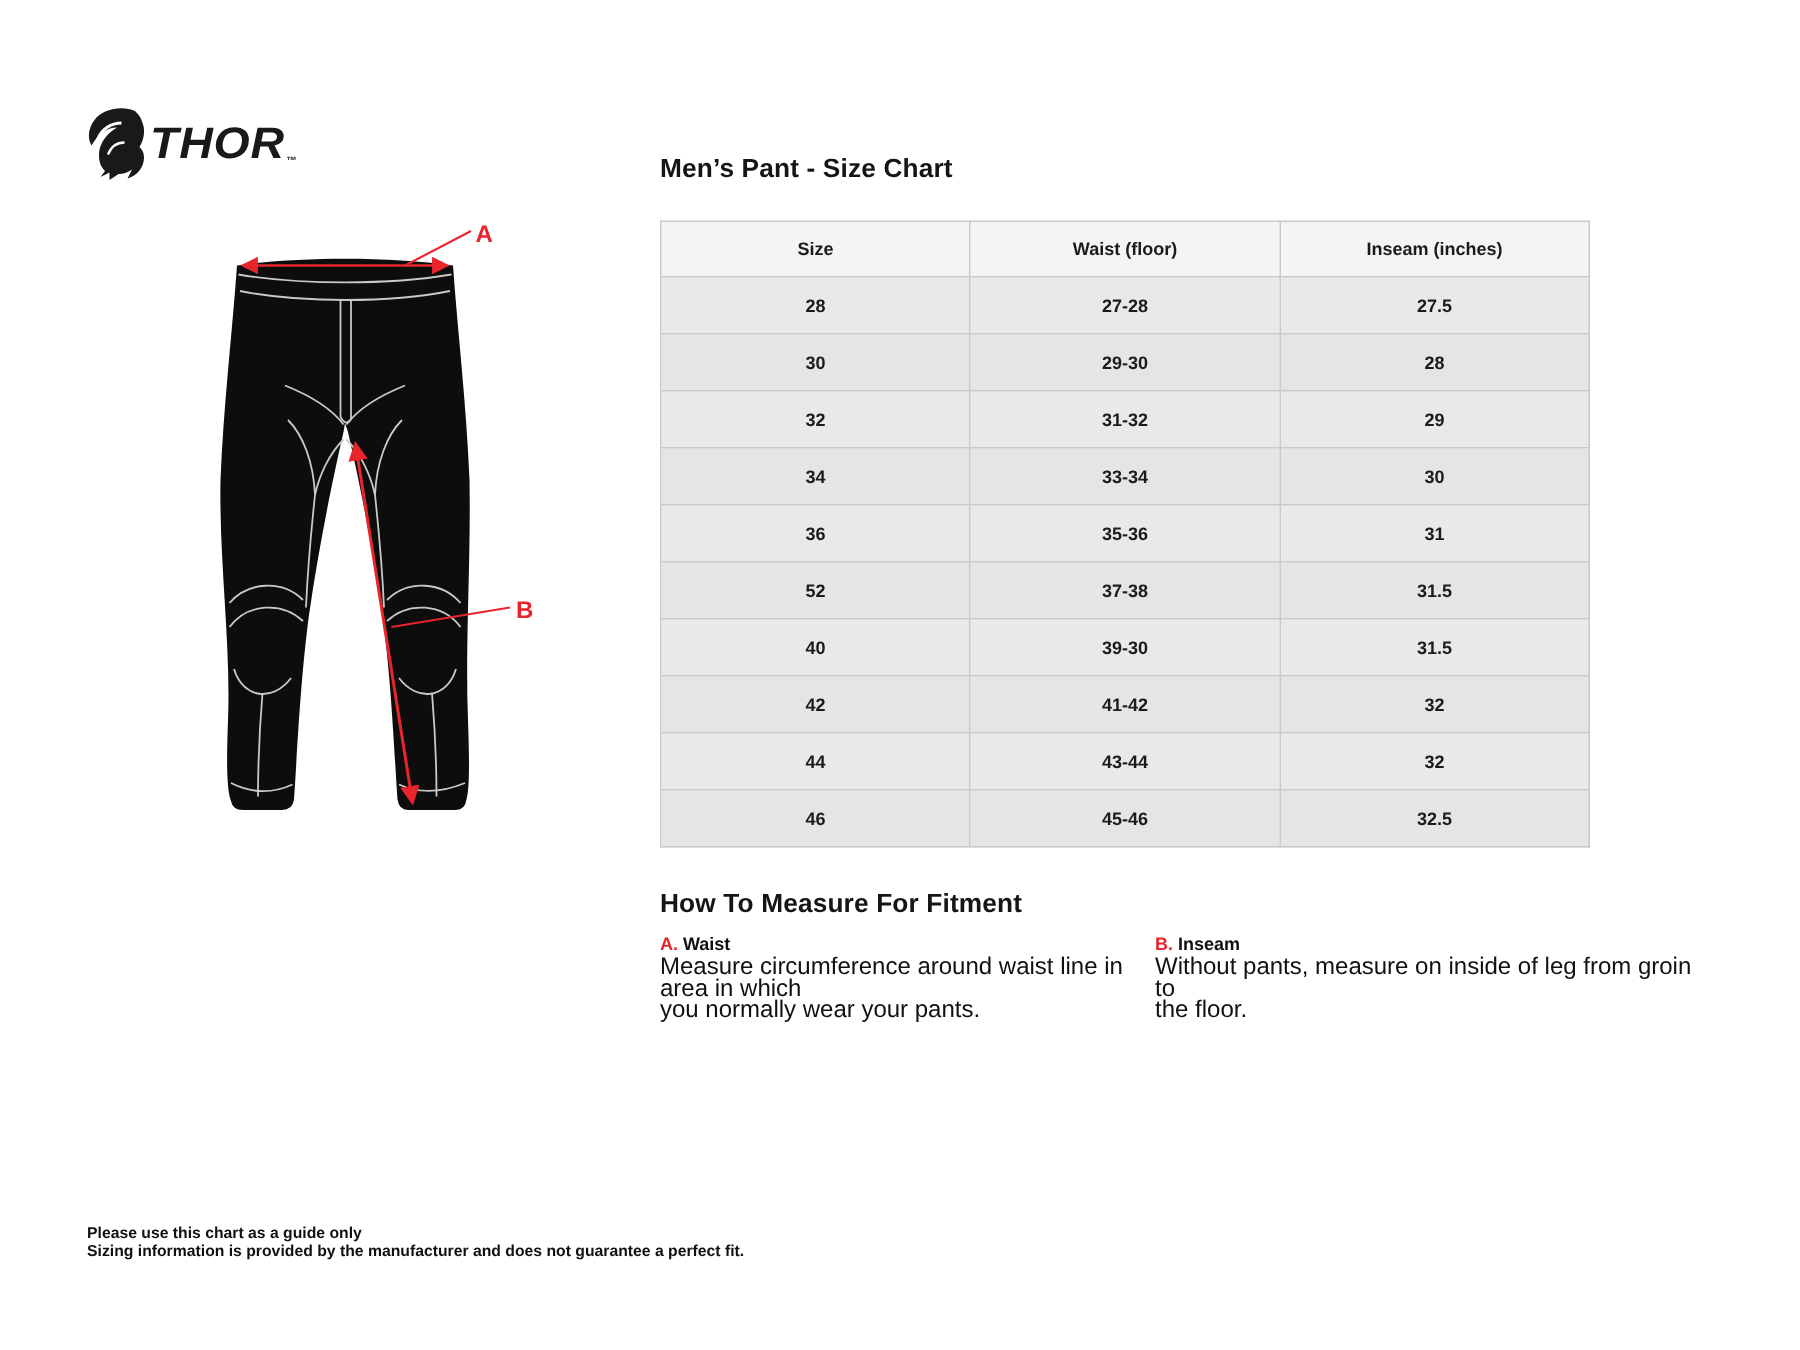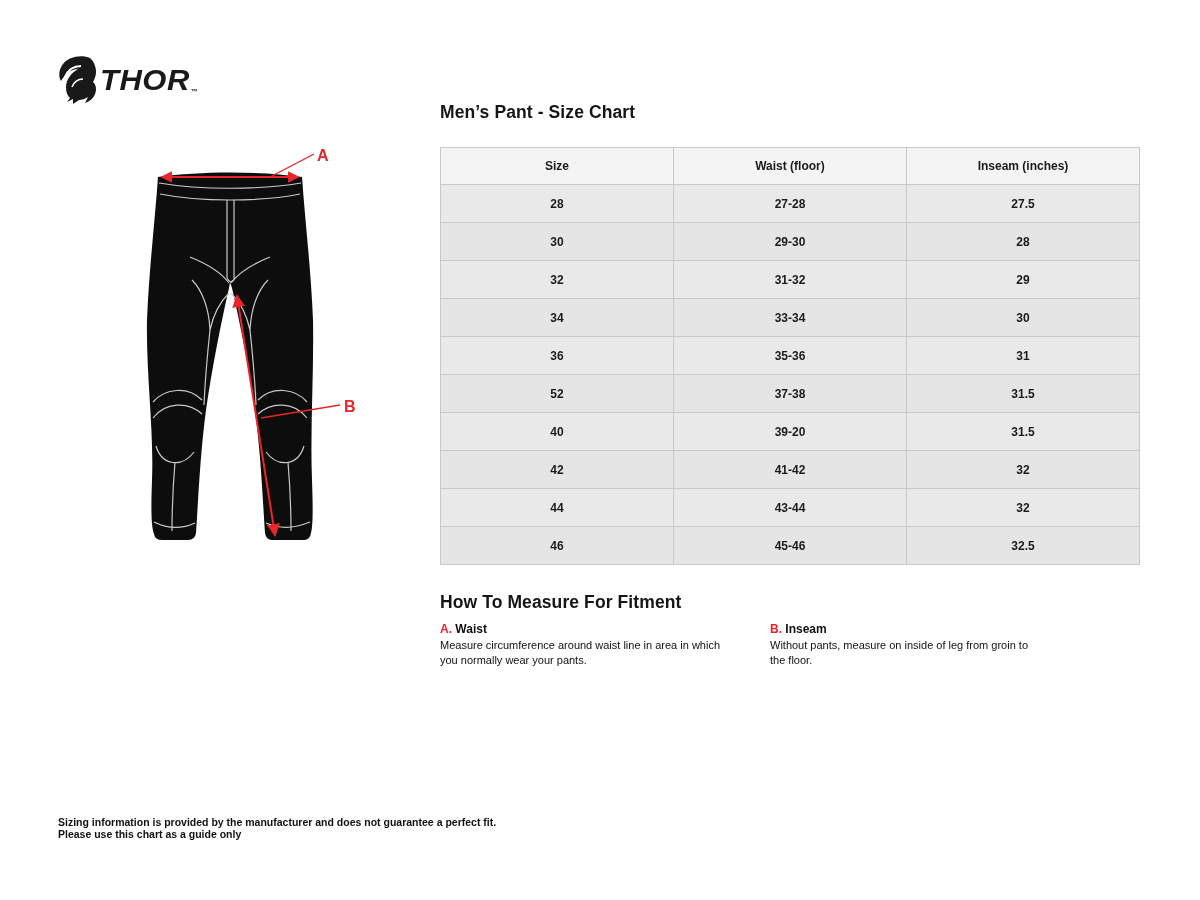--- a/index.html
+++ b/index.html
@@ -8,60 +8,60 @@
     width: 1200px; height: 900px;
     background: #ffffff;
     font-family: "Liberation Sans", sans-serif;
     color: #1b1b1b;
     position: relative;
     overflow: hidden;
   }
   .page { position: absolute; inset: 0; background: #fff; }
 
   
-  .logo { position: absolute; left: 57px; top: 56px; display: flex; align-items: center; justify-content: flex-end; }
+  .logo { position: absolute; left: 57px; top: 72px; display: flex; align-items: center; justify-content: flex-end; }
   .logo svg { display: block; }
   .logo-text {
     font-style: italic; font-weight: 700; font-size: 31px;
     letter-spacing: 0.5px; color: #191919; margin-left: 3px;
     transform: scaleY(0.95);
   }
   .logo-tm { font-size: 7px; font-weight: 700; color: #191919; align-self: flex-end; margin: 0 0 9px 1px; }
 
   
   .diagram { position: absolute; left: 120px; top: 130px; width: 280px; height: 450px; }
 
   
   .content { position: absolute; left: 440px; top: 102px; width: 700px; }
   .title, .measure-title {
     font-size: 17.5px; font-weight: 700; color: #151515;
     margin: 0; letter-spacing: 0.1px;
   }
   table.size-table {
     border-collapse: collapse; table-layout: fixed;
-    width: 700px; margin-top: 24px; padding-left: 48px;
+    width: 620px; margin-top: 24px; padding-left: 48px;
   }
   .size-table th, .size-table td {
     border: 1px solid var(--table-border, #c9c9c9);
     text-align: center; vertical-align: middle;
     font-size: 12px; font-weight: 700; color: #1b1b1b;
     padding: 0;
   }
   .size-table th { height: 37px; background: var(--header-bg, #f4f4f4); }
   .size-table td { height: 38px; background: #e5e5e5; }
   .size-table tr.stripe td { background: var(--stripe-bg, #e9e9e9); }
 
   .measure-title { margin-top: 27px; }
   .measure-cols { display: flex; margin-top: 9px; }
   .measure-item { width: 330px; }
   .measure-item.second { width: 370px; }
   .measure-head { font-size: 12px; font-weight: 700; color: #111; }
   .measure-head .letter { color: var(--accent, #e8252b); }
   .measure-desc {
-    margin: 2px 0 0 0; font-size: 11px; line-height: 14.5px;
+    margin: 2px 0 0 0; font-size: 16px; line-height: 14.5px;
     color: #111; white-space: pre-line;
   }
 
   
   .footer {
     position: absolute; left: 58px; top: 817px;
     font-size: 10.5px; font-weight: 700; line-height: 11.5px; color: #111;
   }
 </style>
 </head>
@@ -182,21 +182,21 @@
             <td>35-36</td>
             <td>31</td>
           </tr>
           <tr>
             <td>52</td>
             <td>37-38</td>
             <td>31.5</td>
           </tr>
           <tr class="stripe">
             <td>40</td>
-            <td>39-20</td>
+            <td>39-30</td>
             <td>31.5</td>
           </tr>
           <tr>
             <td>42</td>
             <td>41-42</td>
             <td>32</td>
           </tr>
           <tr class="stripe">
             <td>44</td>
             <td>43-44</td>
@@ -226,17 +226,17 @@
           <span class="letter">B.</span>
           <span>Inseam</span>
         </div>
         <p class="measure-desc">Without pants, measure on inside of leg from groin to
 the floor.</p>
       </div>
     </div>
   </main>
 
   <footer class="footer">
+    <div>Please use this chart as a guide only</div>
     <div>Sizing information is provided by the manufacturer and does not guarantee a perfect fit.</div>
-    <div>Please use this chart as a guide only</div>
   </footer>
 
 </div>
 
 </body></html>

